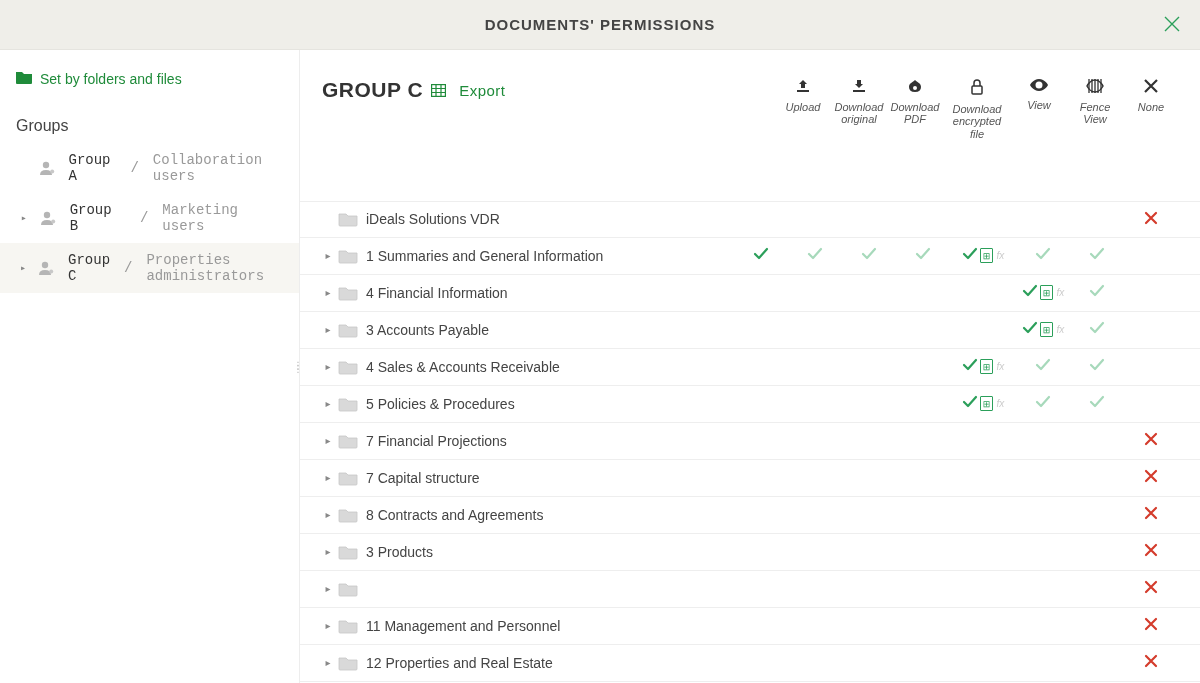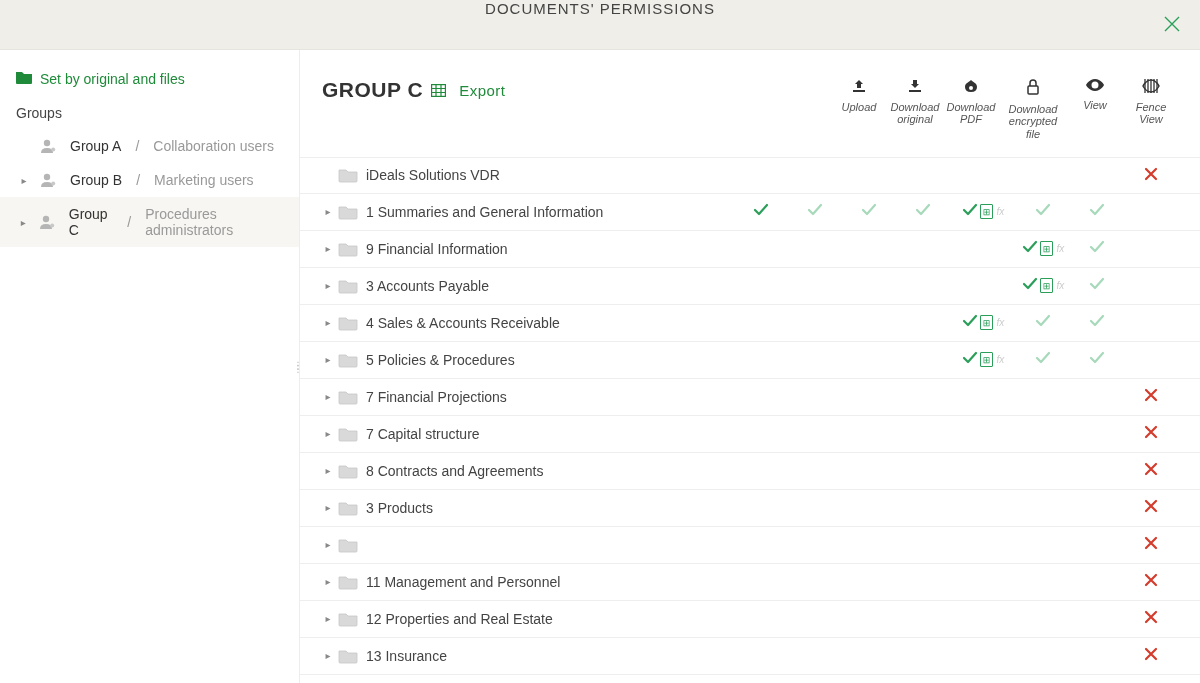--- a/index.html
+++ b/index.html
@@ -9,27 +9,27 @@
     color: #333;
     background: #fff;
     width: 1200px;
     height: 683px;
     overflow: hidden;
   }
   .header {
     height: 50px;
     background: #efeee9;
     display: flex;
-    align-items: flex-start;
+    align-items: center;
     justify-content: center;
     position: relative;
     letter-spacing: 1px;
     font-size: 15px;
     color: #444;
-    font-weight: 400;
+    font-weight: 700;
     border-bottom: 1px solid rgba(0,0,0,0.04);
   }
   .header .close-btn {
     position: absolute;
     right: 18px;
     top: 14px;
     color: #2b9f5a;
     cursor: pointer;
   }
   .container {
@@ -47,29 +47,31 @@
     align-items: center;
     gap: 8px;
     color: #1f8b3a;
     padding: 10px 16px;
     font-size: 14px;
     font-weight: 500;
     cursor: pointer;
   }
   .sidebar .groups-label {
     padding: 8px 16px;
-    font-size: 14px;
+    font-size: 16px;
     color: #444;
+    margin-top: 12px;
   }
   .group-item {
     display: flex;
     align-items: center;
     gap: 12px;
     padding: 9px 16px 9px 20px;
     cursor: pointer;
+    font-family: Liberation Mono, monospace;
   }
   .group-item.active {
     background: #f7f6f2;
   }
   .group-item .chev {
     width: 8px;
     color: #888;
     font-size: 10px;
     text-align: center;
   }
@@ -135,20 +137,21 @@
     font-size: 11px;
     color: #555;
     line-height: 1.15;
     cursor:pointer;
   }
   .perm-col svg { color:#333; }
   .perm-col.wide { width: 66px; }
   .table {
     flex:1;
     overflow-y:auto;
+    margin-top:44px;
   }
   .row {
     display: flex;
     align-items: center;
     padding: 0 22px;
     height: 37px;
     border-bottom: 1px solid #eee;
   }
   .row.root { border-top: 1px solid #eee; }
   .row .rchev {
@@ -201,21 +204,21 @@
 </div>
 
 <div class="container">
   <div class="sidebar">
     <div class="set-by">
       <span>
         <svg width="16" height="14" viewBox="0 0 16 14" fill="#1f8b3a">
             <path d="M0 2 h6 l2 2 h8 v9 a1 1 0 0 1 -1 1 H1 a1 1 0 0 1 -1 -1 Z"></path>
           </svg>
       </span>
-      <span>Set by original and files</span>
+      <span>Set by folders and files</span>
     </div>
     <div class="groups-label">Groups</div>
     <div id="group-list">
         <div class="group-item">
     <span class="chev empty">▸</span>
     <span class="gicon">
       <svg width="18" height="16" viewBox="0 0 18 16" fill="#b5b5b5">
               <circle cx="7" cy="5" r="3.2"></circle>
               <path d="M1 15 q0 -5 6 -5 q6 0 6 5 Z"></path>
               <circle cx="13.2" cy="11.5" r="2" fill="#c8c8c8"></circle>
@@ -242,21 +245,21 @@
     <span class="chev ">▸</span>
     <span class="gicon">
       <svg width="18" height="16" viewBox="0 0 18 16" fill="#b5b5b5">
               <circle cx="7" cy="5" r="3.2"></circle>
               <path d="M1 15 q0 -5 6 -5 q6 0 6 5 Z"></path>
               <circle cx="13.2" cy="11.5" r="2" fill="#c8c8c8"></circle>
             </svg>
     </span>
     <span class="name">Group C</span>
     <span class="sep">/</span>
-    <span class="desc">Procedures administrators</span>
+    <span class="desc">Properties administrators</span>
         </div>
       </div>
     <div class="drag-handle">⋮<br>⋮</div>
   </div>
 
   <div class="main">
     <div class="main-header">
       <div class="title">
         <span>GROUP C</span>
         <span class="export">
@@ -301,20 +304,26 @@
               </svg></span>
             <span>View</span>
           </div>
           <div class="perm-col">
             <span><svg width="20" height="16" viewBox="0 0 20 16" fill="#333">
                 <path d="M10 2 C5 2 2 8 2 8 s3 6 8 6 s8 -6 8 -6 S15 2 10 2 Z" fill="none" stroke="#333" stroke-width="1.5"></path>
                 <path d="M4 1 V15 M7 1 V15 M10 1 V15 M13 1 V15 M16 1 V15" stroke="#333" stroke-width="1.3"></path>
               </svg></span>
             <span>Fence<br>View</span>
           </div>
+          <div class="perm-col">
+            <span><svg width="16" height="16" viewBox="0 0 16 16" stroke="#333" stroke-width="2.2">
+                <path d="M2 2 L14 14 M14 2 L2 14"></path>
+              </svg></span>
+            <span>None</span>
+          </div>
         </div>
     </div>
     <div class="table" id="rows">
         <div class="row root">
     <span class="rchev hidden">▸</span>
     <span class="foldicon">
       <svg width="20" height="16" viewBox="0 0 20 16" fill="#d9d9d9" stroke="#c7c7c7" stroke-width="0.8">
               <path d="M1 3 h7 l2 2 h9 v9 a1 1 0 0 1 -1 1 H2 a1 1 0 0 1 -1 -1 Z"></path>
             </svg>
     </span>
@@ -387,21 +396,21 @@
             <div class="cell"></div>
           </div>
         </div>
         <div class="row">
     <span class="rchev ">▸</span>
     <span class="foldicon">
       <svg width="20" height="16" viewBox="0 0 20 16" fill="#d9d9d9" stroke="#c7c7c7" stroke-width="0.8">
               <path d="M1 3 h7 l2 2 h9 v9 a1 1 0 0 1 -1 1 H2 a1 1 0 0 1 -1 -1 Z"></path>
             </svg>
     </span>
-    <span class="rname">9 Financial Information</span>
+    <span class="rname">4 Financial Information</span>
     <span class="spacer"></span>
     <div class="cells">
             <div class="cell"></div>
             <div class="cell"></div>
             <div class="cell"></div>
             <div class="cell"></div>
             <div class="cell wide"></div>
             <div class="cell">
               <span class="check"><svg width="16" height="14" viewBox="0 0 16 14" fill="none" stroke="currentColor" stroke-width="2.2" stroke-linecap="round" stroke-linejoin="round">
                   <path d="M2 7 L6 11 L14 2"></path>

